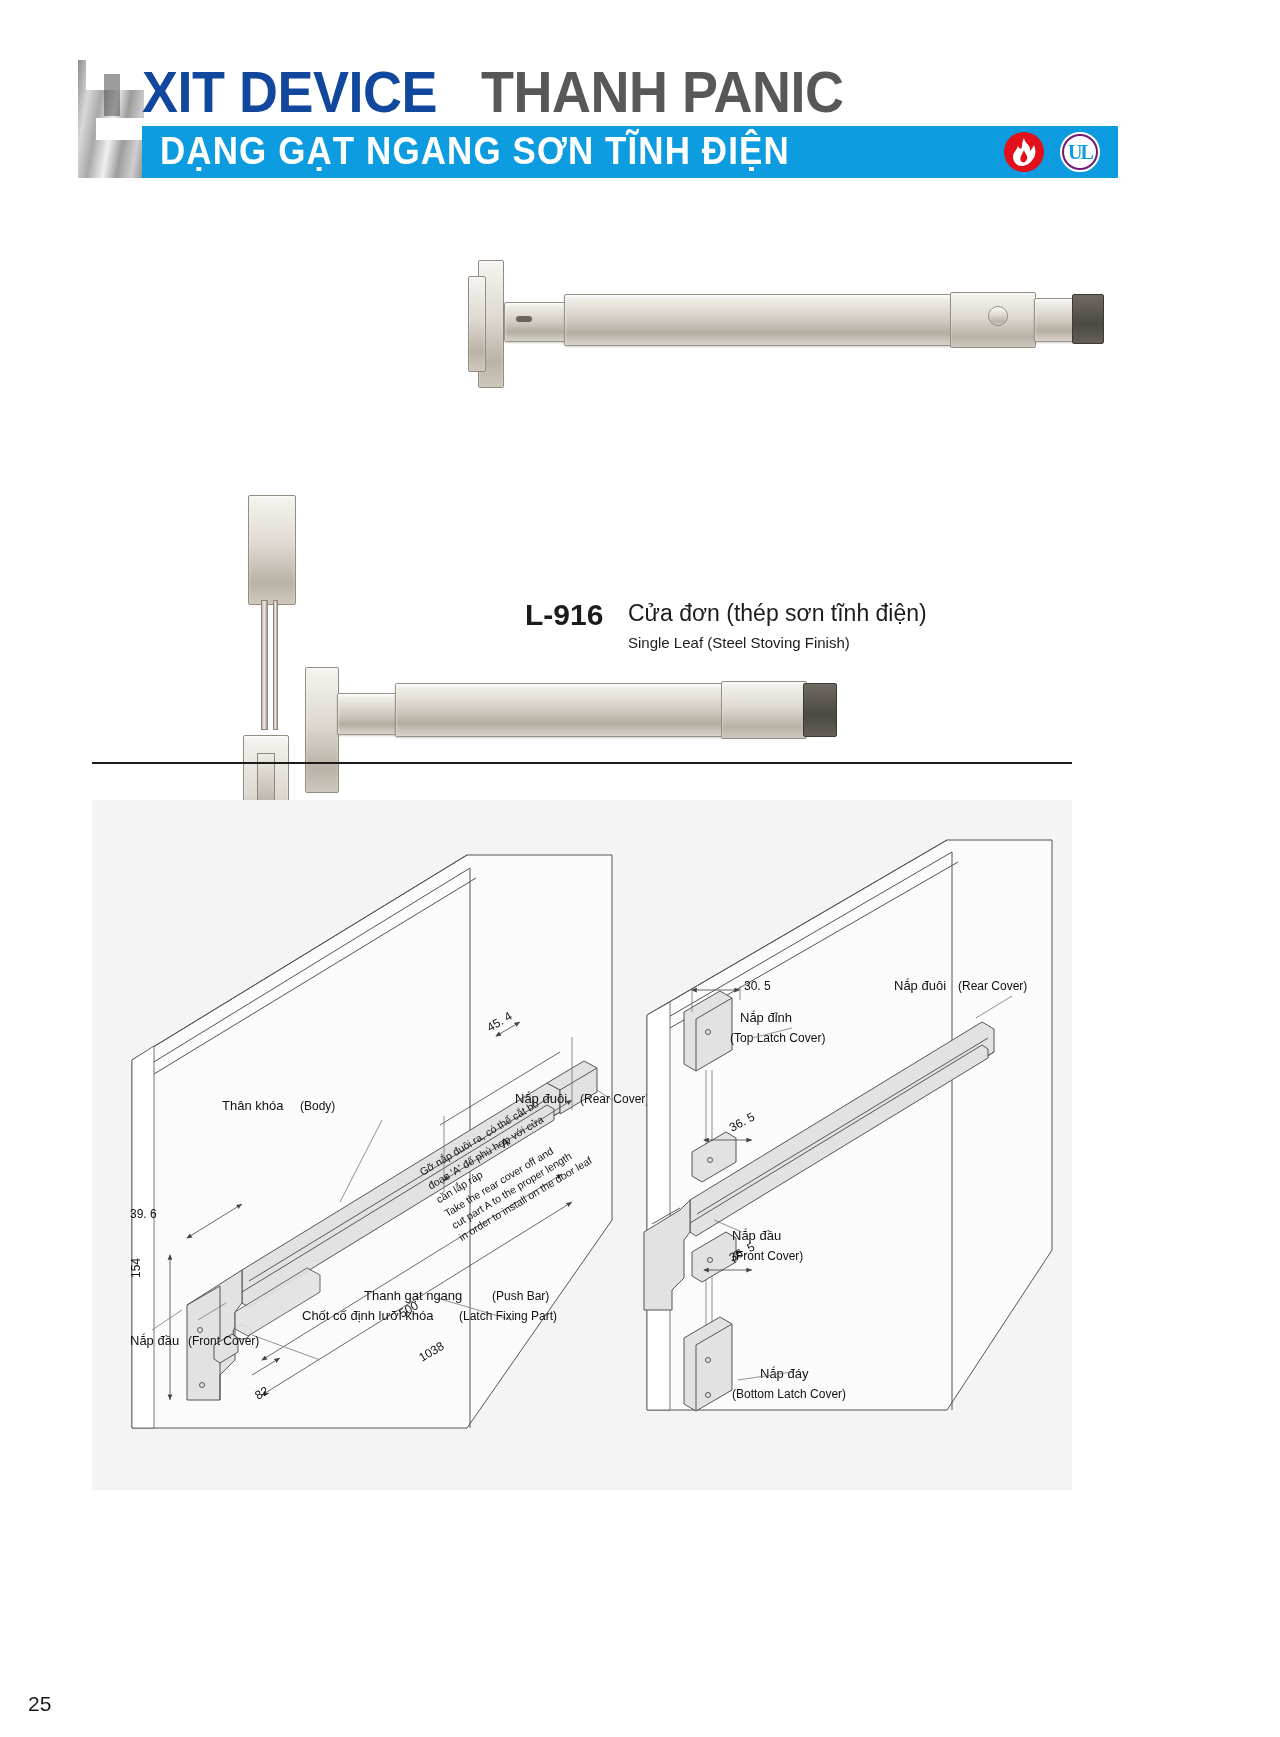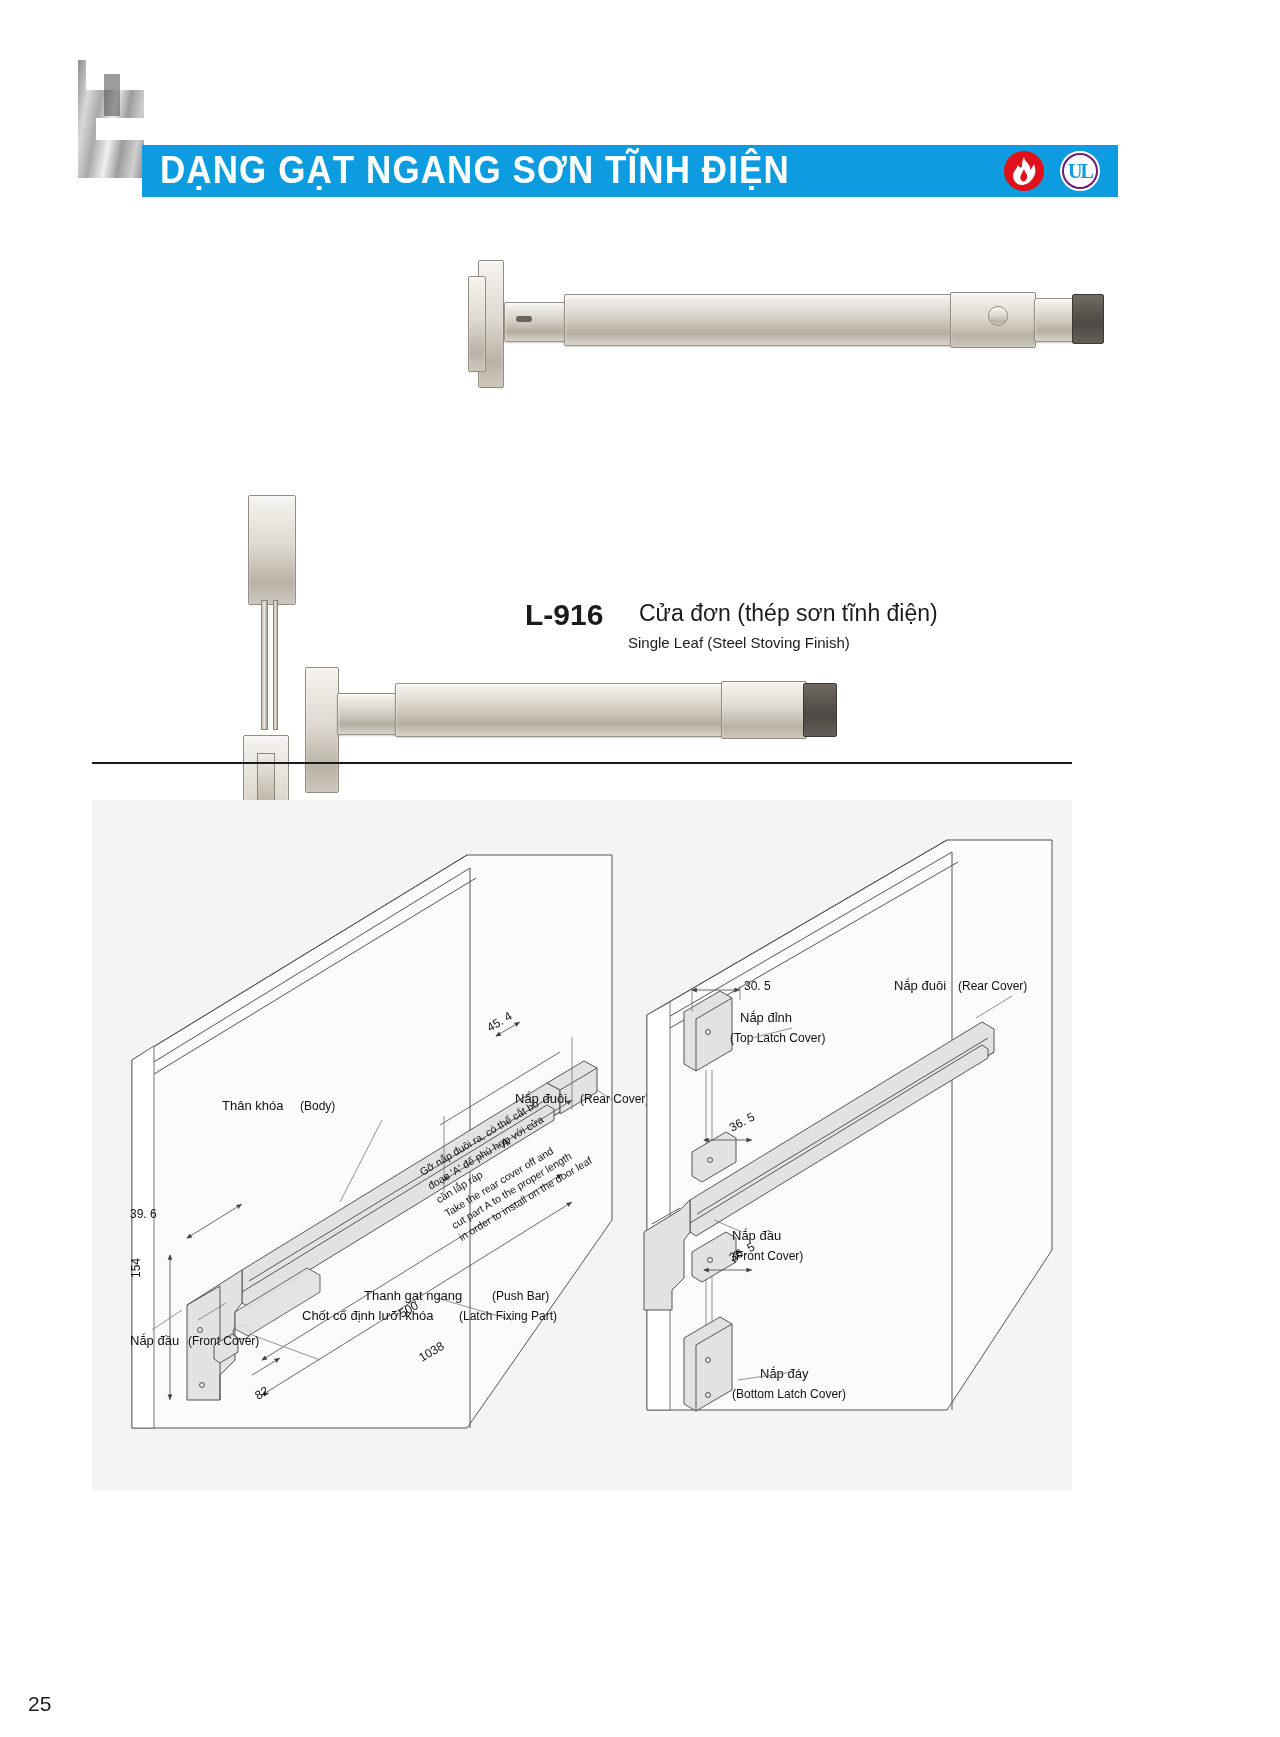--- a/index.html
+++ b/index.html
@@ -40,21 +40,20 @@
   }
   .hdr-t2 {
     font-size: 58px; font-weight: bold; color: #58585a;
     letter-spacing: -0.5px;
     transform: scaleX(0.93); transform-origin: left bottom;
   }
 
   .hdr-bluebar {
     position: absolute; left: 142px; top: 126px; width: 976px; height: 52px;
     background: #0e9ce0;
-    margin-top: 19px;
   }
   .hdr-sub {
     position: absolute; left: 18px; top: 4px;
     font-size: 38px; font-weight: bold; color: #ffffff;
     letter-spacing: 1.2px; white-space: nowrap;
     transform: scaleX(0.92); transform-origin: left top;
   }
 
   .badge-fire {
     position: absolute; right: 74px; top: 6px; width: 40px; height: 40px;
@@ -134,20 +133,24 @@
 </style>
 </head>
 <body>
 
 <div class="header">
 
   <div class="hdr-photo">
     <div class="dk"></div>
   </div>
 
+  <div class="hdr-title-row">
+    <span class="hdr-t1">XIT DEVICE</span>
+    <span class="hdr-t2">THANH PANIC</span>
+  </div>
 
   <div class="hdr-bluebar">
     <span class="hdr-sub">DẠNG GẠT NGANG SƠN TĨNH ĐIỆN</span>
 
     <div class="badge-fire">
       <svg width="26" height="30" viewBox="0 0 26 30">
         <path d="M13 1 C14 7 20 8 19 14 C22 11 23 8 23 8 C25 13 25 18 22 22 C19 27 14 29 11 29 C6 29 2 25 2 20 C2 15 6 13 7 9 C9 13 11 12 11 9 C11 6 12 3 13 1 Z" fill="#ffffff"></path>
         <path d="M13 13 C14 17 17 18 16 22 C15 25 13 26 11 25 C9 24 9 21 10 19 C11 17 12 15 13 13 Z" fill="#e2101a"></path>
       </svg>
     </div>
@@ -166,21 +169,21 @@
     <div class="pb-rail" style="left:36px; top:42px; width:62px; height:40px;"></div>
     <div class="pb-rail" style="left:96px; top:34px; width:390px; height:52px;"></div>
     <div class="pb-block" style="left:482px; top:32px; width:86px; height:56px;"></div>
     <div class="pb-rail" style="left:566px; top:38px; width:42px; height:44px;"></div>
     <div class="pb-dark" style="left:604px; top:34px; width:32px; height:50px;"></div>
     <div class="pb-block" style="left:520px; top:46px; width:20px; height:20px; border-radius:50%;"></div>
     <div style="position:absolute;left:48px;top:56px;width:16px;height:6px;background:#6a645c;border-radius:3px;"></div>
   </div>
 
   <div class="prod-code" style="left:525px; top:398px;">L-916</div>
-  <div class="prod-vi" style="left:628px; top:400px;margin-left:11px;">Cửa đơn (thép sơn tĩnh điện)</div>
+  <div class="prod-vi" style="left:628px; top:400px;">Cửa đơn (thép sơn tĩnh điện)</div>
   <div class="prod-en" style="left:628px; top:434px;">Single Leaf (Steel Stoving Finish)</div>
 
   <div class="bar-wrap panicbar" style="left:195px; top:155px; width:620px; height:370px;">
 
     <div class="pb-block" style="left:5px; top:0px; width:48px; height:110px;"></div>
     <div class="pb-rod" style="left:18px; top:105px; width:7px; height:130px;"></div>
     <div class="pb-rod" style="left:30px; top:105px; width:5px; height:130px;"></div>
     <div class="pb-block" style="left:0px; top:240px; width:46px; height:130px;"></div>
     <div style="position:absolute;left:14px;top:258px;width:18px;height:56px;background:linear-gradient(180deg,#efece6,#b6afa3);border:1px solid #8e867b;"></div>
     <div style="position:absolute;left:20px;top:320px;width:8px;height:48px;background:linear-gradient(90deg,#c2bbaf,#efece6,#a49c90);border:1px solid #8e867b;"></div>

